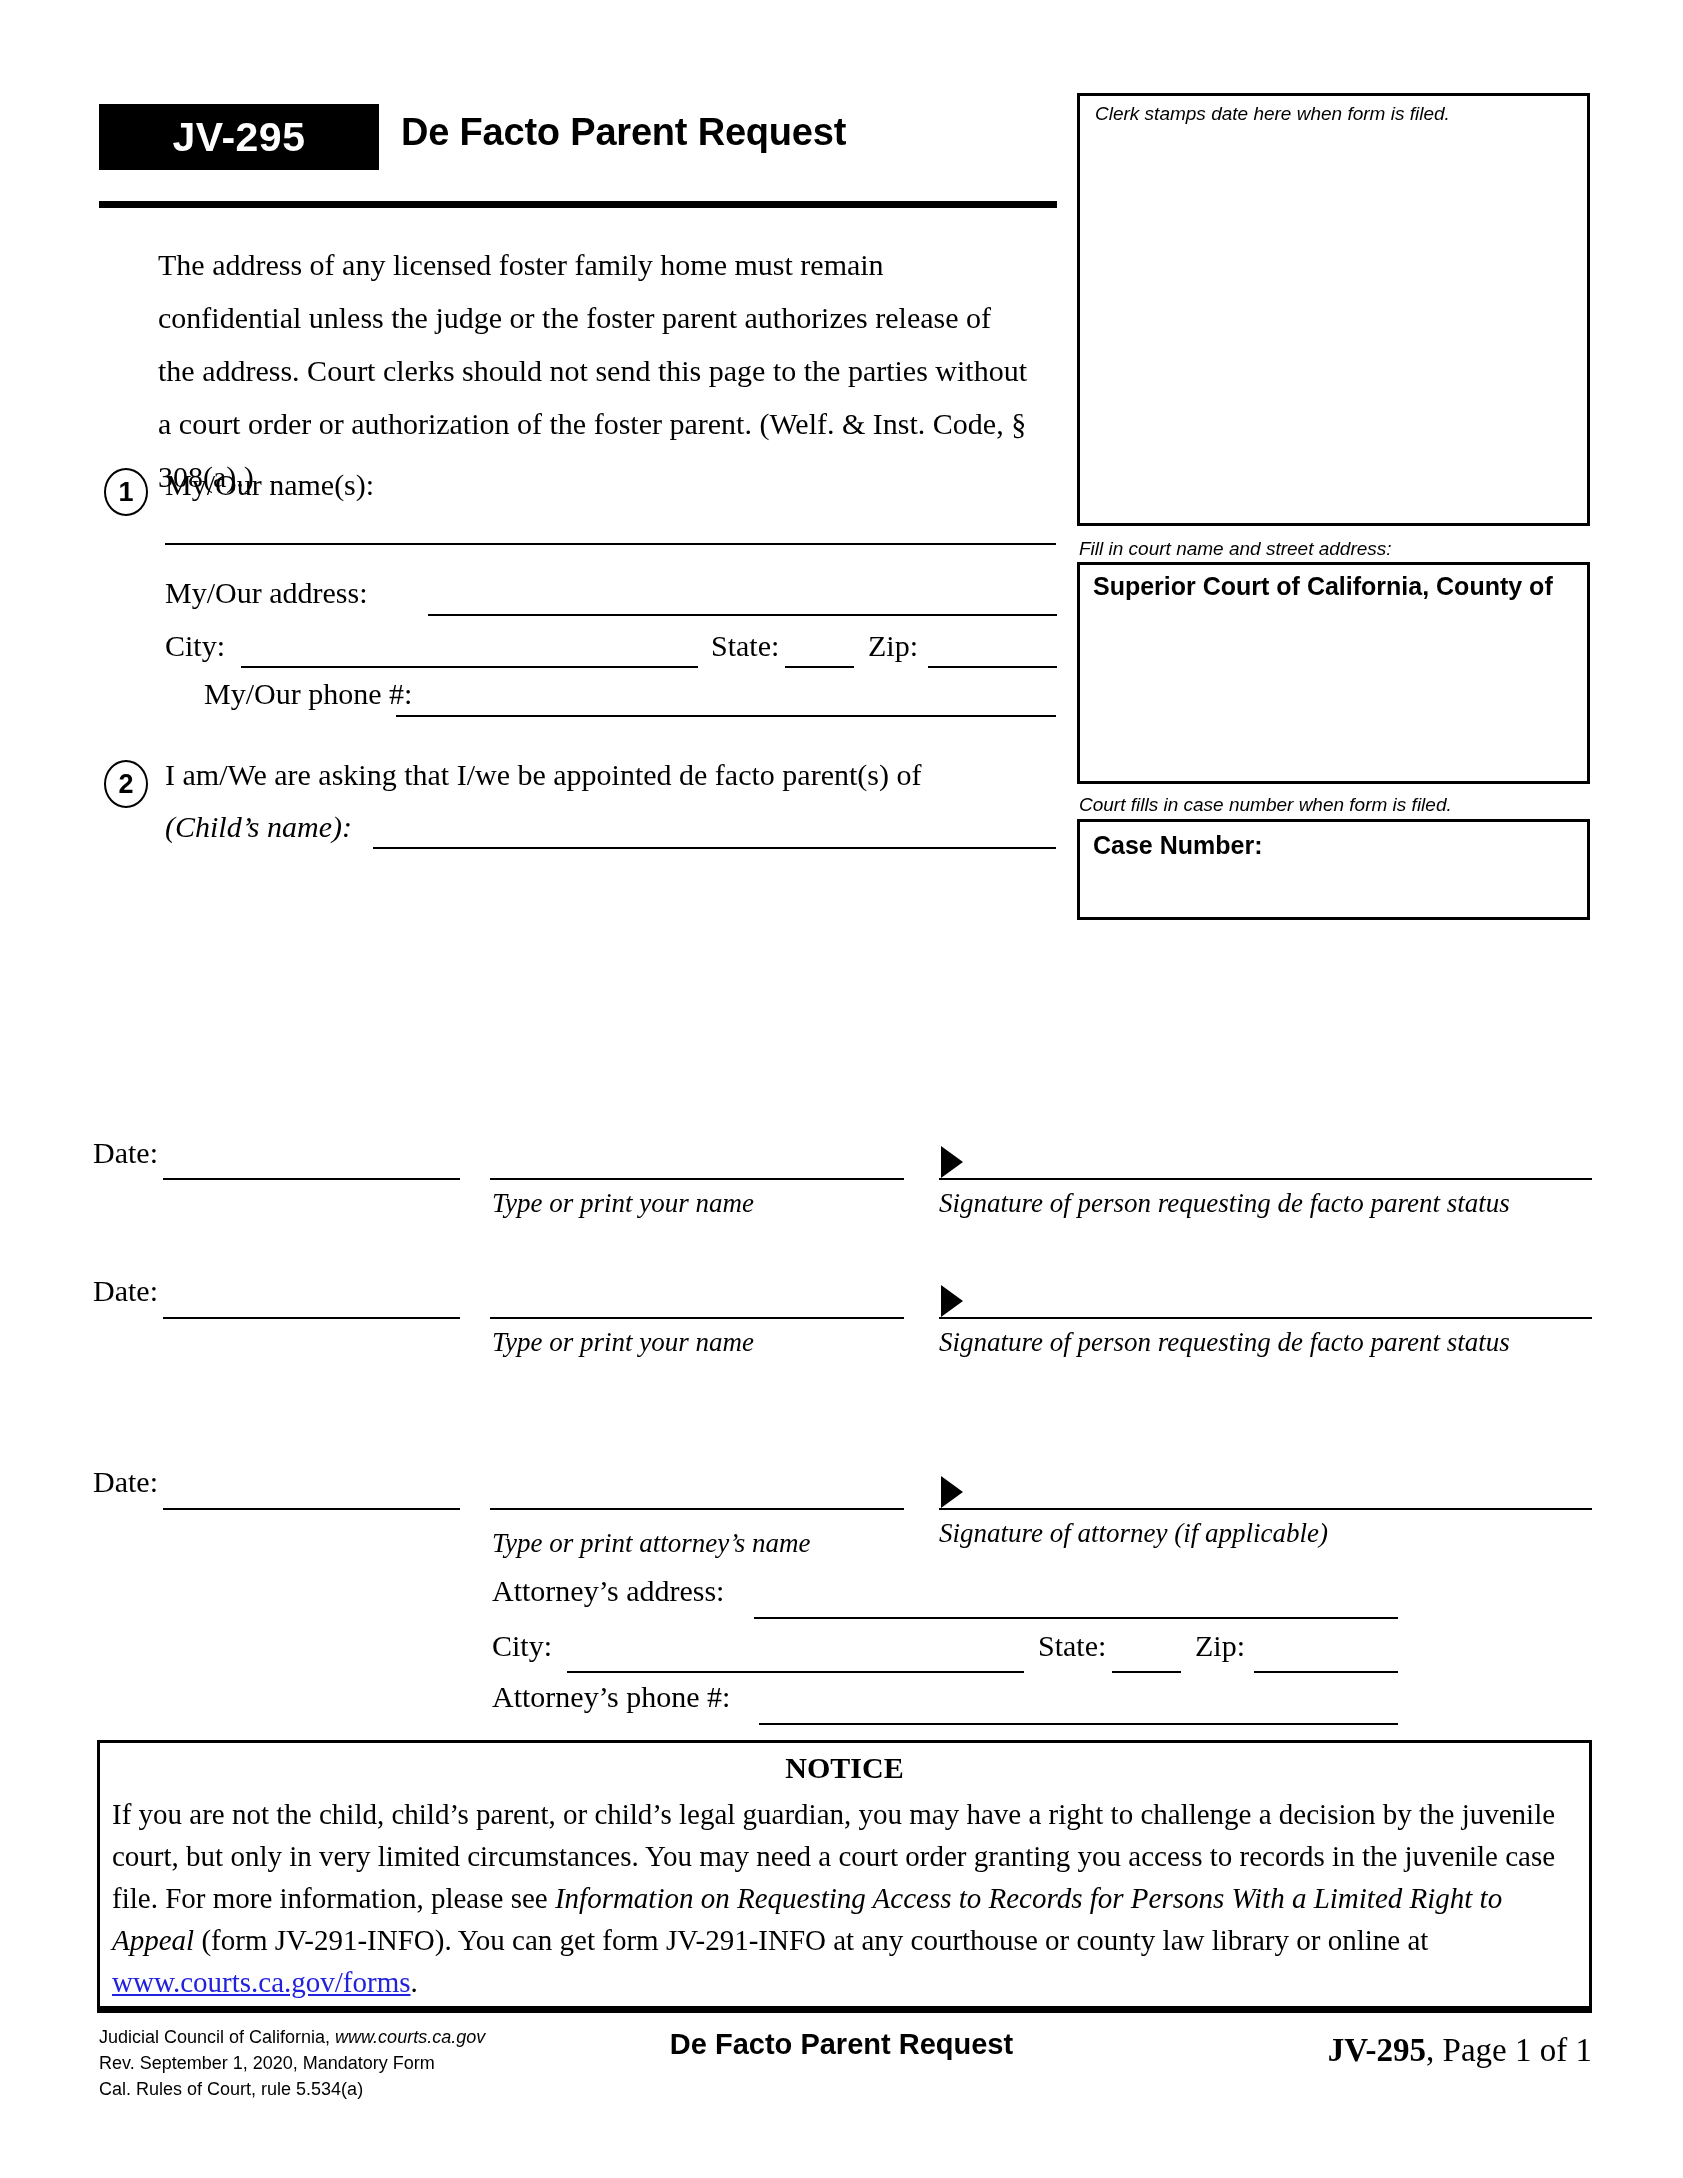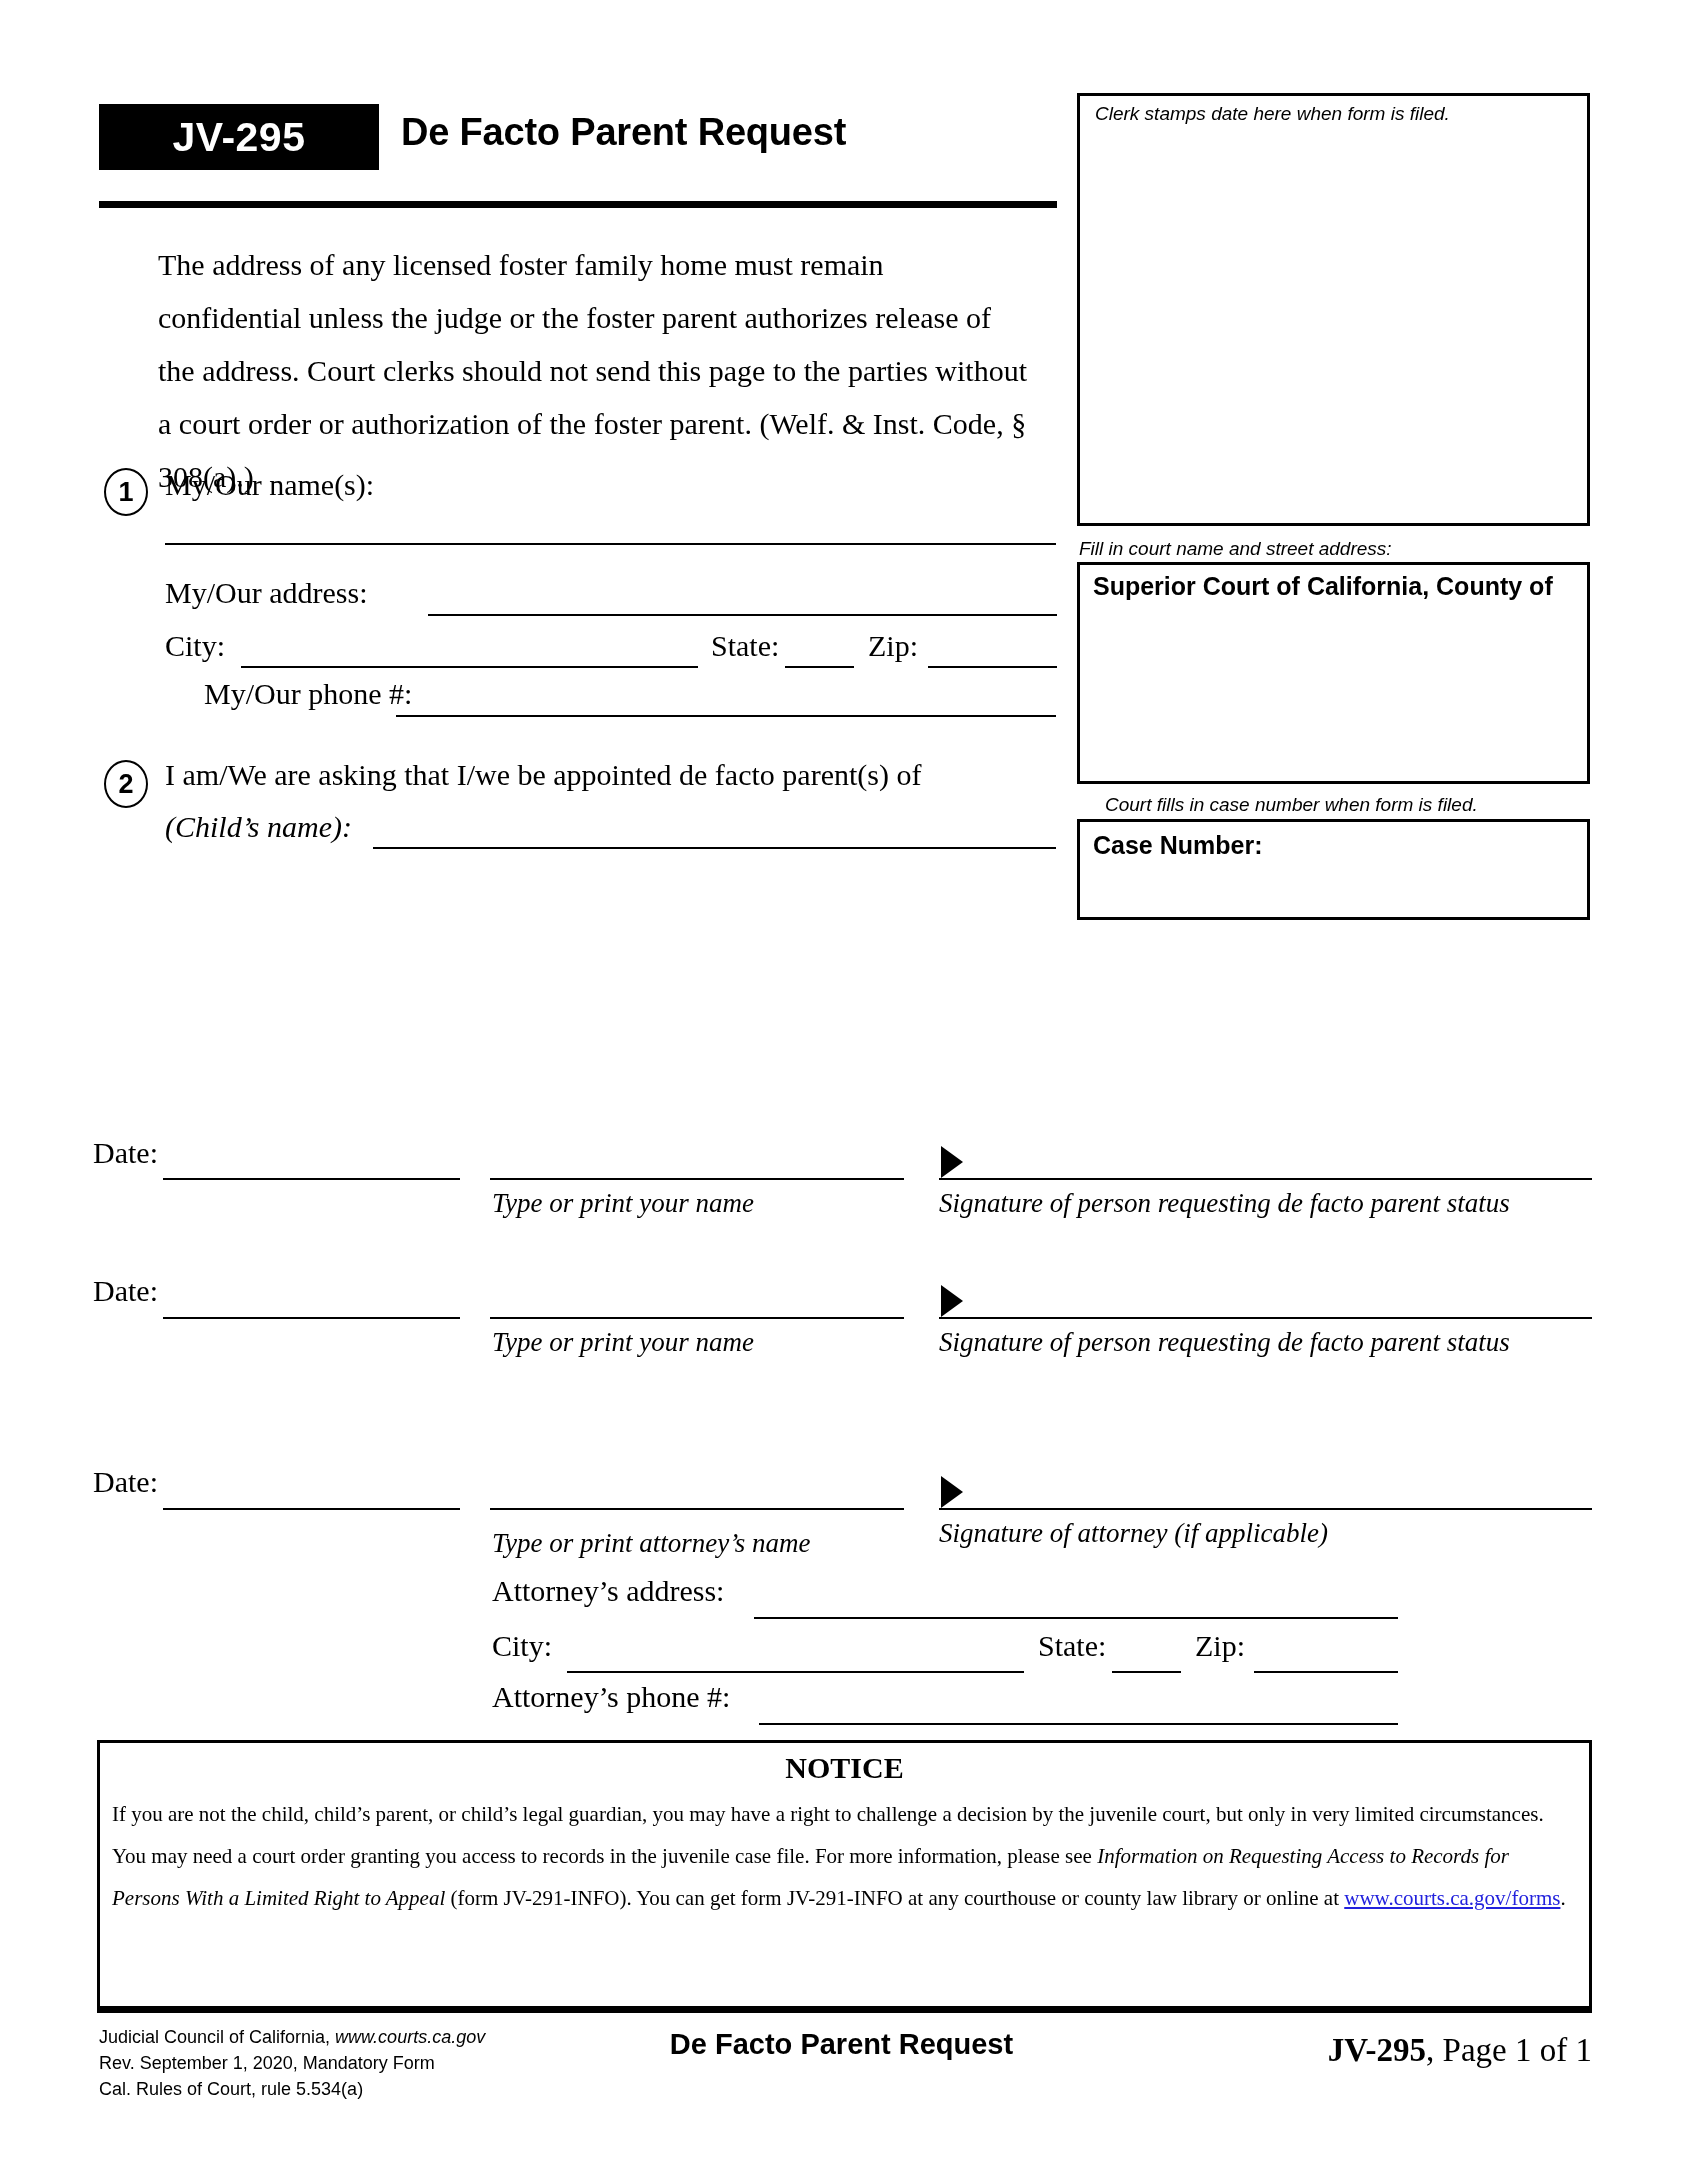--- a/index.html
+++ b/index.html
@@ -158,21 +158,21 @@
     top: 8px;
     text-align: center;
     font-size: 30px;
     font-weight: bold;
   }
   #notice-body {
     position: absolute;
     left: 12px;
     top: 50px;
     width: 1467px;
-    font-size: 21px;
+    font-size: 29px;
     line-height: 42px;
   }
   #notice-body .lnk {
     color: #2222dd;
     text-decoration: underline;
   }
 
   
   #footer-rule {
     position: absolute;
@@ -218,21 +218,21 @@
   <div id="form-title">De Facto Parent Request</div>
   <div id="header-rule"></div>
 
   <div class="openbox" style="left:1077px; top:93px; width:513px; height:433px;"></div>
   <div class="boxlabel" style="left:1095px; top:103px;">Clerk stamps date here when form is filed.</div>
 
   <div class="boxlabel" style="left:1079px; top:538px;">Fill in court name and street address:</div>
   <div class="openbox" style="left:1077px; top:562px; width:513px; height:222px;"></div>
   <div class="boxtext" style="left:1093px; top:572px;">Superior Court of California, County of</div>
 
-  <div class="boxlabel" style="left:1105px; top:794px;">Court fills in case number when form is filed.</div>
+  <div class="boxlabel" style="left:1079px; top:794px;">Court fills in case number when form is filed.</div>
   <div class="openbox" style="left:1077px; top:819px; width:513px; height:101px;"></div>
   <div class="boxtext" style="left:1093px; top:831px;">Case Number:</div>
 
   <div id="confidential-paragraph">The address of any licensed foster family home must remain confidential unless the judge or the foster parent authorizes release of the address. Court clerks should not send this page to the parties without a court order or authorization of the foster parent. (Welf. &amp; Inst. Code, § 308(a).)</div>
 
   <div class="item-circle" style="left:104px; top:468px;">1</div>
 
   <div class="body-label" style="left:165px; top:468px;">My/Our name(s):</div>
   <div class="rule" style="left:165px; top:543px; width:891px;"></div>
 

